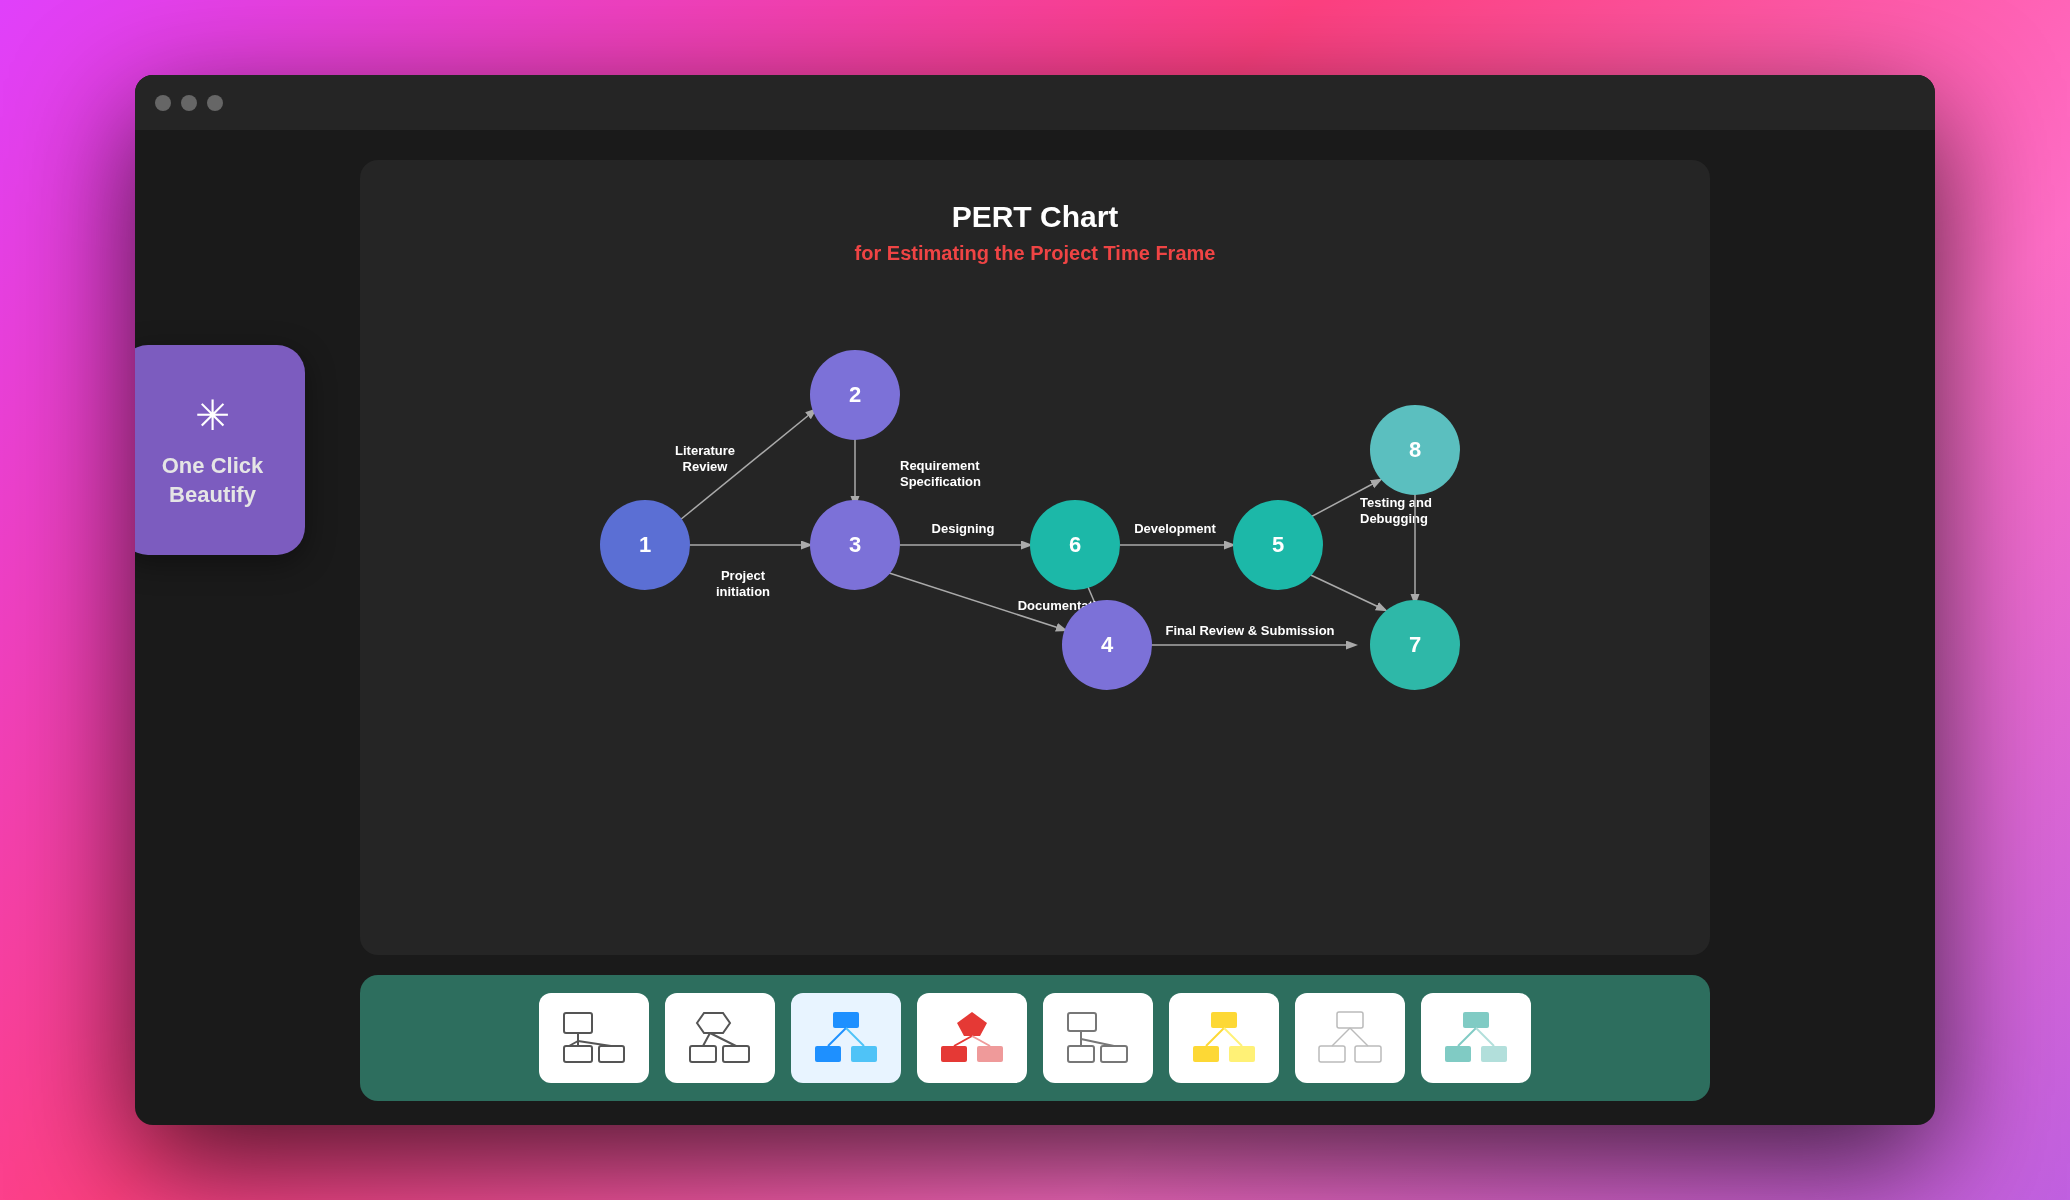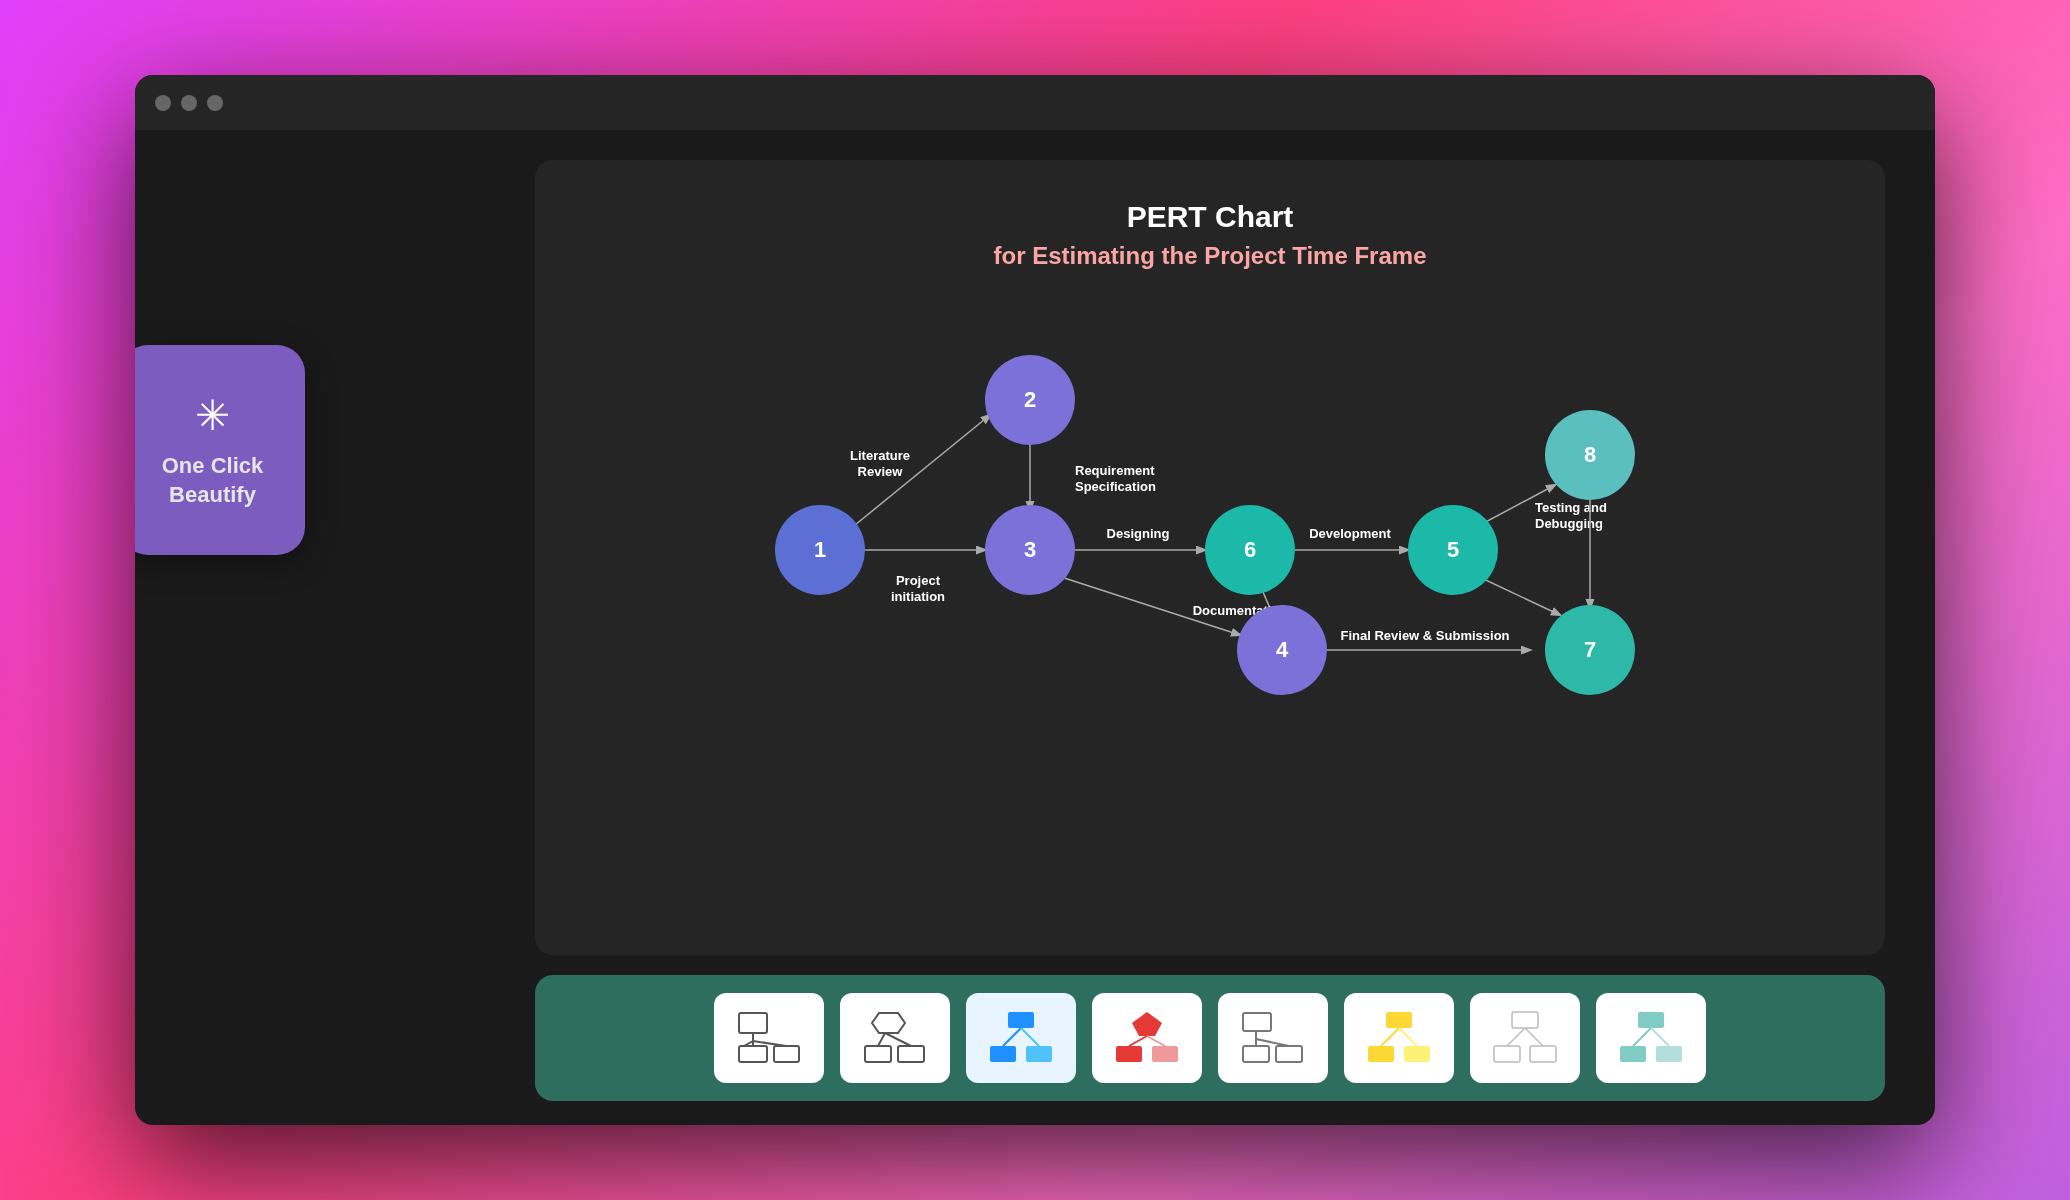--- a/index.html
+++ b/index.html
@@ -69,21 +69,21 @@
       font-weight: 600;
       text-align: center;
       line-height: 1.3;
     }
 
     .main-content {
       padding: 30px 50px 24px 50px;
       height: calc(100% - 55px);
       display: flex;
       flex-direction: column;
-      align-items: flex-end;
+      align-items: center;
       gap: 20px;
     }
 
     .chart-container {
       width: 1350px;
       background: #252525;
       border-radius: 18px;
       padding: 40px 60px;
       flex: 1;
       position: relative;
@@ -95,22 +95,22 @@
     }
 
     .chart-title h1 {
       color: white;
       font-size: 30px;
       font-weight: 700;
       margin-bottom: 8px;
     }
 
     .chart-title h2 {
-      color: #fca5a5;
-      font-size: 24px;
+      color: #ef4444;
+      font-size: 20px;
       font-weight: 700;
     }
 
     .pert-svg {
       width: 100%;
       height: 480px;
       margin-top: 10px;
     }
 
     .bottom-toolbar {

